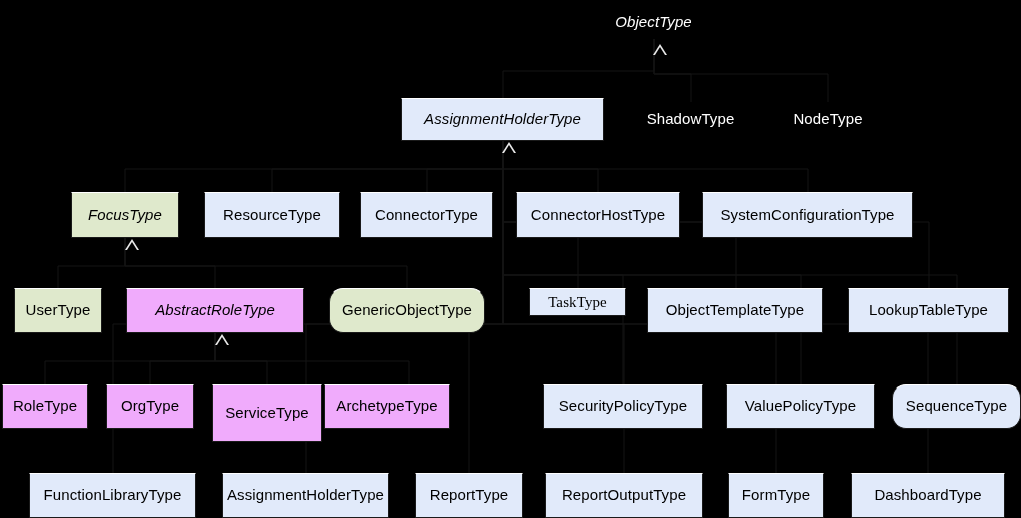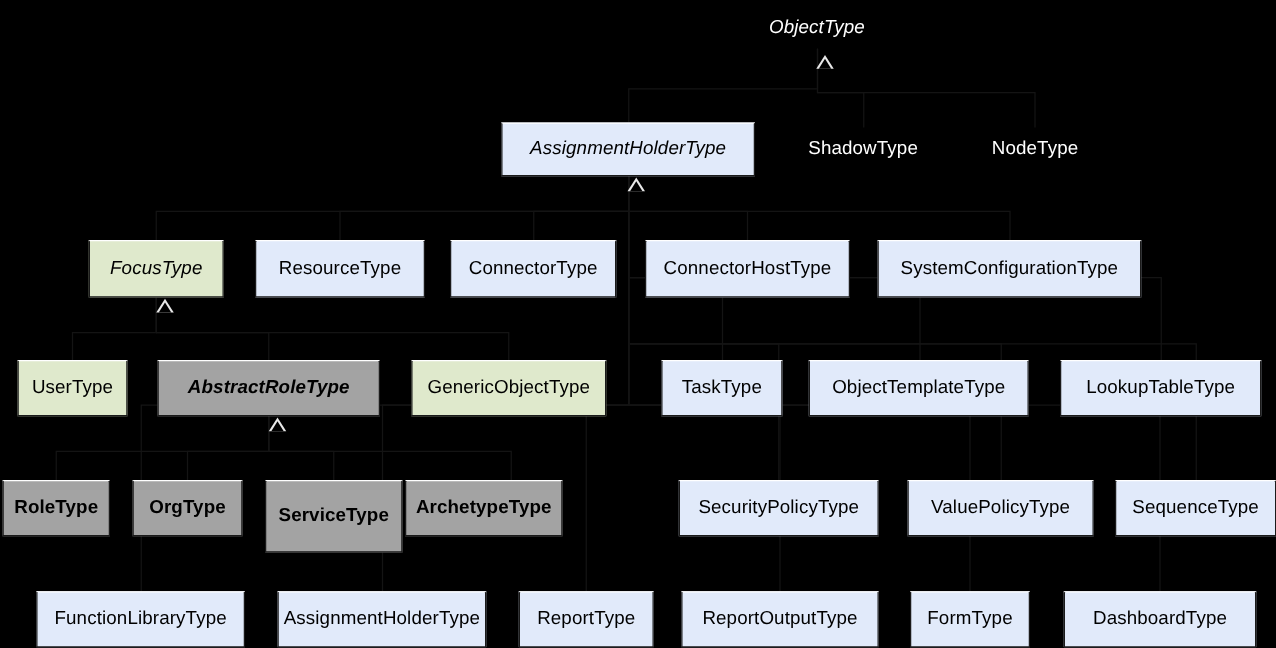--- a/index.html
+++ b/index.html
@@ -34,21 +34,21 @@
     border-top: 1px solid #ffffff;
     color: #000000;
     font-size: 15px;
     line-height: 1.1;
     letter-spacing: 0.1px;
     white-space: nowrap;
     z-index: 2;
   }
   .node.fill-blue   { background: #e1eafa; }
   .node.fill-green  { background: #dfe9cc; }
-  .node.fill-yellow { background: #a3a3a3; font-weight: bold; }
+  .node.fill-yellow { background: #f0abfc; }
   
   .node.fill-none {
     background: transparent;
     border: 1px solid transparent;
     color: #ffffff;
     text-shadow:
        1px 0 0 #000, -1px 0 0 #000, 0 1px 0 #000, 0 -1px 0 #000,
        1px 1px 0 #000, -1px -1px 0 #000, 1px -1px 0 #000, -1px 1px 0 #000;
   }
   .node.abstract { font-style: italic; }
@@ -143,24 +143,24 @@
       </div>
       <div class="node fill-blue" style="left: 702px; top: 192px; width: 211px; height: 46px;">
         <span>SystemConfigurationType</span>
       </div>
       <div class="node fill-green" style="left: 14px; top: 288px; width: 88px; height: 45px;">
         <span>UserType</span>
       </div>
       <div class="node fill-yellow abstract" style="left: 126px; top: 288px; width: 178px; height: 45px;">
         <span>AbstractRoleType</span>
       </div>
-      <div class="node fill-green" style="left: 329px; top: 288px; width: 156px; height: 45px;">
+      <div class="node fill-green" style="left: 329px; top: 288px; width: 156px; height: 45px; border-radius: 14px;">
         <span>GenericObjectType</span>
       </div>
-      <div class="node fill-blue" style="left: 529px; top: 288px; width: 97px; height: 45px;">
+      <div class="node fill-blue" style="left: 529px; top: 288px; width: 97px; height: 28px; font-family: Liberation Serif, serif;">
         <span>TaskType</span>
       </div>
       <div class="node fill-blue" style="left: 647px; top: 288px; width: 176px; height: 45px;">
         <span>ObjectTemplateType</span>
       </div>
       <div class="node fill-blue" style="left: 848px; top: 288px; width: 161px; height: 45px;">
         <span>LookupTableType</span>
       </div>
       <div class="node fill-yellow" style="left: 2px; top: 384px; width: 86px; height: 45px;">
         <span>RoleType</span>
@@ -173,21 +173,21 @@
       </div>
       <div class="node fill-yellow" style="left: 324px; top: 384px; width: 126px; height: 45px; justify-content: center;">
         <span>ArchetypeType</span>
       </div>
       <div class="node fill-blue" style="left: 543px; top: 384px; width: 160px; height: 45px;">
         <span>SecurityPolicyType</span>
       </div>
       <div class="node fill-blue" style="left: 726px; top: 384px; width: 149px; height: 45px;">
         <span>ValuePolicyType</span>
       </div>
-      <div class="node fill-blue" style="left: 892px; top: 384px; width: 129px; height: 45px;">
+      <div class="node fill-blue" style="left: 892px; top: 384px; width: 129px; height: 45px; border-radius: 14px;">
         <span>SequenceType</span>
       </div>
       <div class="node fill-blue" style="left: 29px; top: 473px; width: 167px; height: 45px;">
         <span>FunctionLibraryType</span>
       </div>
       <div class="node fill-blue" style="left: 222px; top: 473px; width: 167px; height: 45px;">
         <span>AssignmentHolderType</span>
       </div>
       <div class="node fill-blue" style="left: 415px; top: 473px; width: 108px; height: 45px;">
         <span>ReportType</span>

